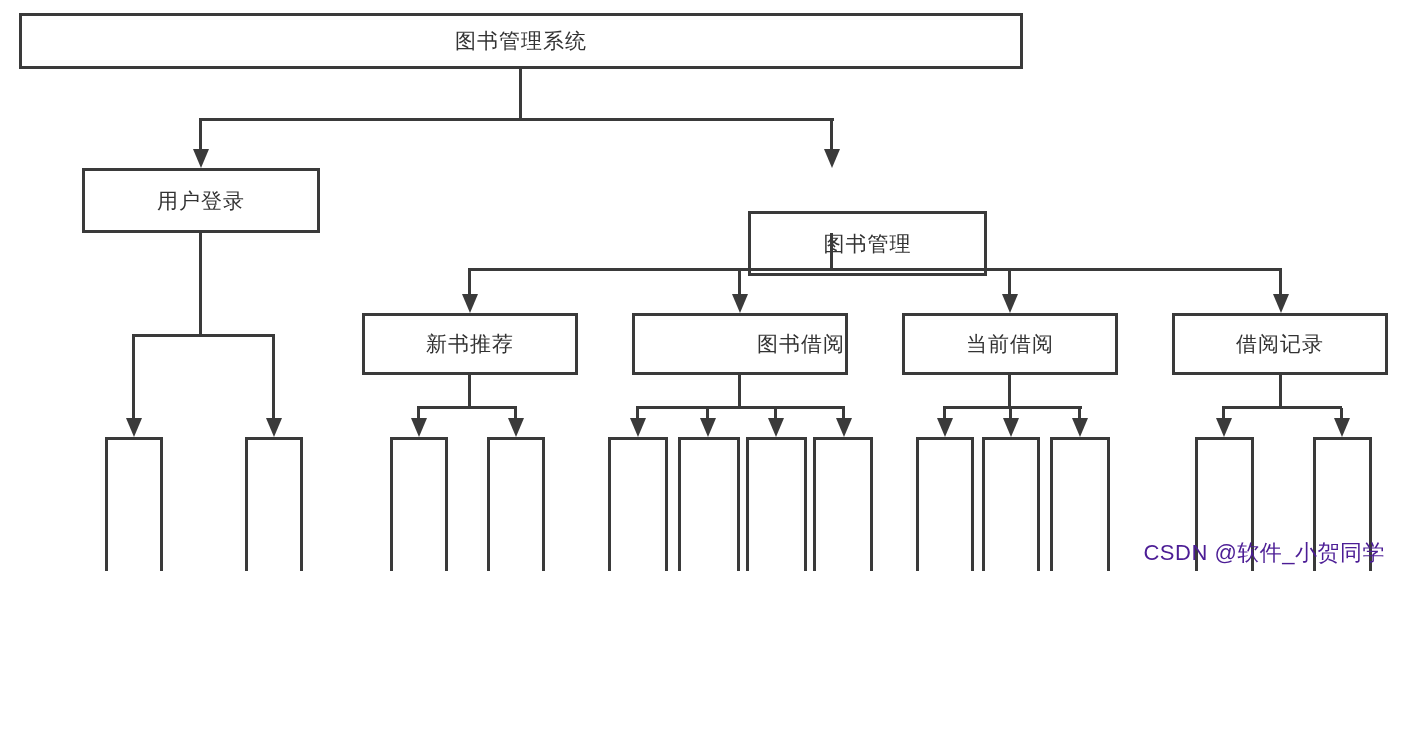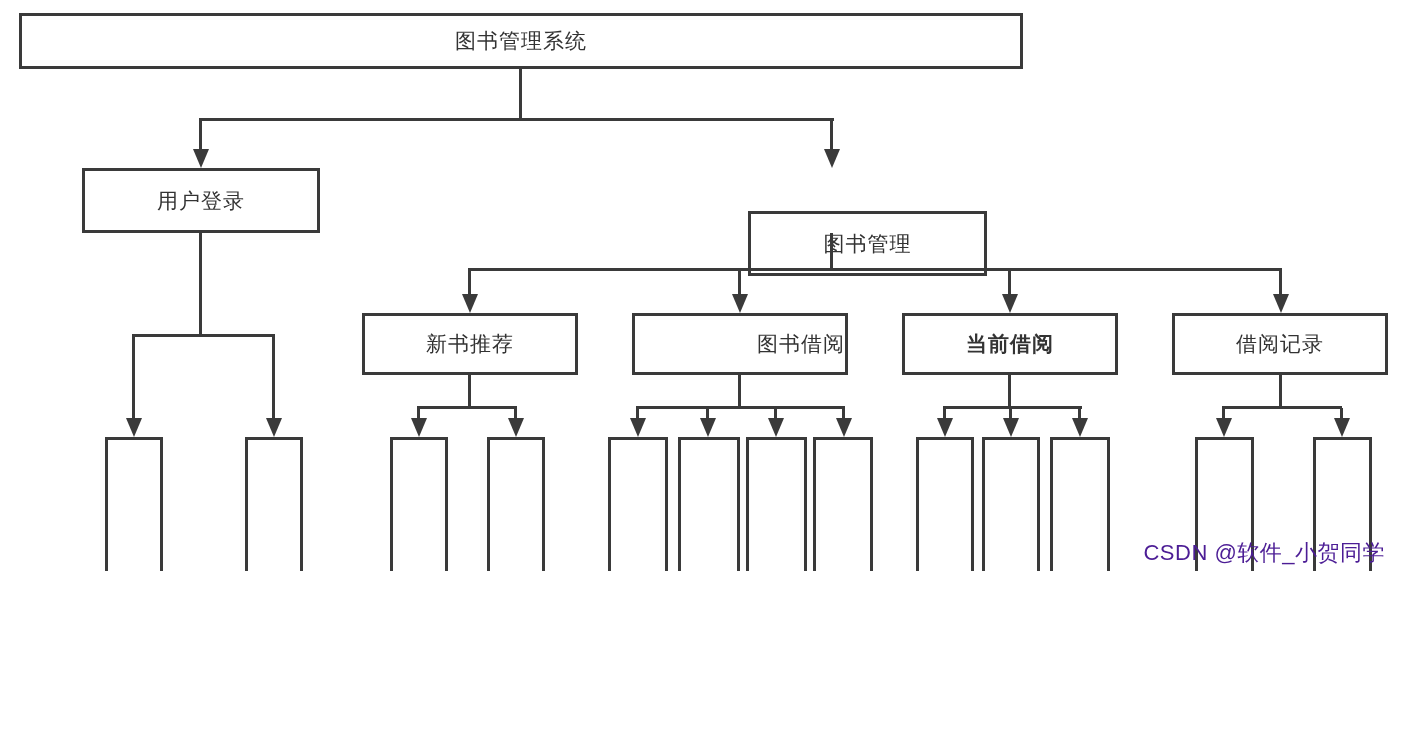--- a/index.html
+++ b/index.html
@@ -63,21 +63,21 @@
   <div class="arrow" style="left:738px;top:270px;height:24px;"></div>
   <div class="arrow" style="left:1008px;top:270px;height:24px;"></div>
   <div class="arrow" style="left:1279px;top:270px;height:24px;"></div>
 
   <div class="box" style="left:362px;top:313px;width:216px;height:62px;justify-content:center;">
     <span class="hlabel">新书推荐</span>
   </div>
   <div class="box" style="left:632px;top:313px;width:216px;height:62px;justify-content:flex-end;">
     <span class="hlabel">图书借阅</span>
   </div>
-  <div class="box" style="left:902px;top:313px;width:216px;height:62px;font-weight:bold;">
+  <div class="box" style="left:902px;top:313px;width:216px;height:62px;">
     <span class="hlabel">当前借阅</span>
   </div>
   <div class="box" style="left:1172px;top:313px;width:216px;height:62px;">
     <span class="hlabel">借阅记录</span>
   </div>
 
   <div class="line vline" style="left:468px;top:375px;height:33px;"></div>
   <div class="line hline" style="left:417px;top:406px;width:100px;"></div>
   <div class="arrow" style="left:417px;top:408px;height:10px;"></div>
   <div class="arrow" style="left:514px;top:408px;height:10px;"></div>

